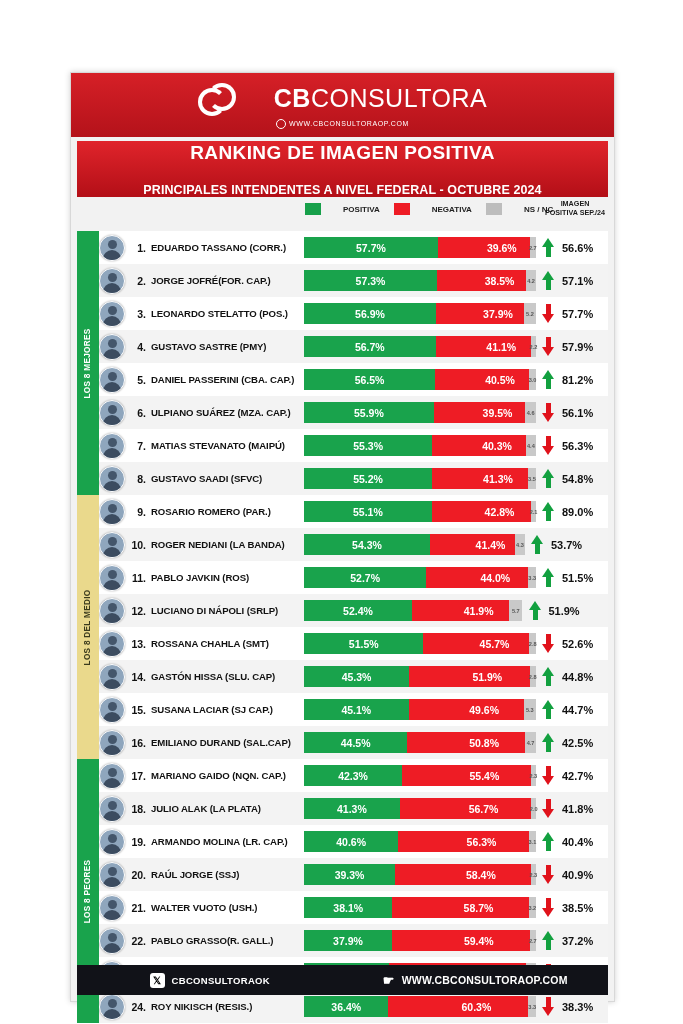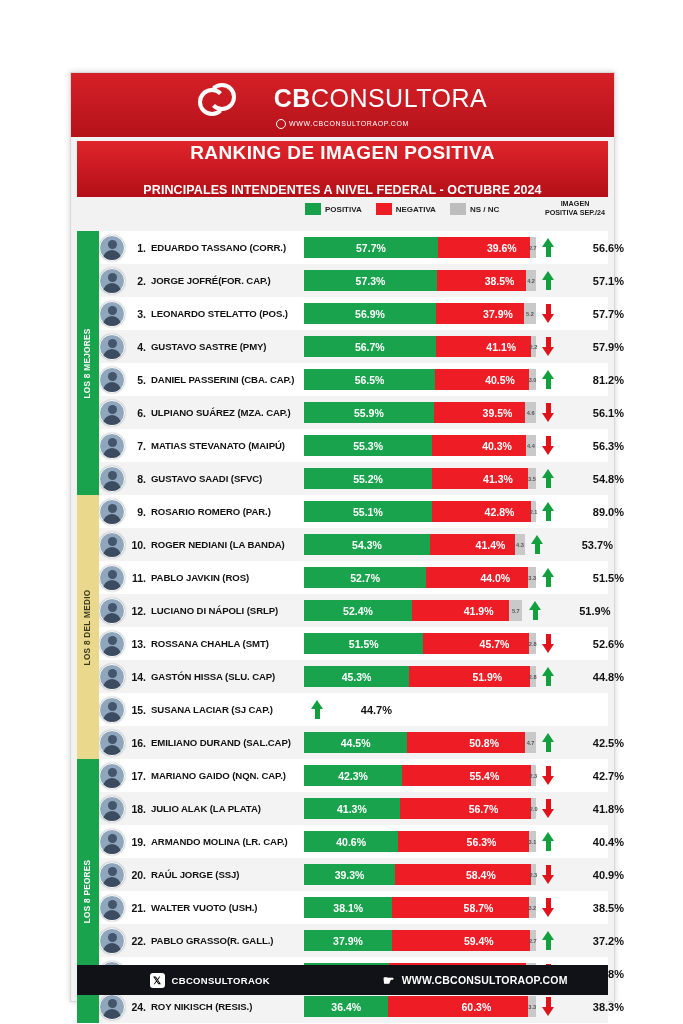--- a/index.html
+++ b/index.html
@@ -20,21 +20,21 @@
   .brandurl{color:#fff;font-size:7px;letter-spacing:.6px;margin-top:3px;display:flex;align-items:center;gap:3px;}
   .globe{width:8px;height:8px;border:1px solid #fff;border-radius:50%;display:inline-block;}
 
   .titlebar{position:relative;margin:4px 6px 0 6px;height:56px;background:linear-gradient(180deg,#e0242b 0%,#b30f17 100%);display:flex;flex-direction:column;align-items:center;justify-content:center;}
   .t1{color:#fff;font-size:19px;font-weight:bold;letter-spacing:.4px;}
   .t2{color:#fff;font-size:12.5px;font-weight:bold;margin-top:19px;letter-spacing:.1px;}
 
   
   .legendrow{position:relative;height:34px;margin:0 6px;display:flex;align-items:center;}
   .legend{position:absolute;left:228px;top:6px;display:flex;align-items:center;gap:14px;}
-  .lg{display:flex;align-items:center;gap:4px;font-size:8px;font-weight:bold;color:#222;}
+  .lg{display:flex;align-items:center;gap:22px;font-size:8px;font-weight:bold;color:#222;}
   .sw{width:16px;height:12px;display:inline-block;}
   .sw.pos{background:#17a04a;}
   .sw.neg{background:#ee1c25;}
   .sw.ns{background:#bdbdbd;}
   .imgcol{position:absolute;right:2px;top:2px;width:62px;text-align:center;font-size:7.2px;font-weight:bold;color:#1b1b1b;line-height:1.25;}
 
   
   .tbl{position:relative;margin:0 6px;}
   .row{position:relative;display:flex;align-items:center;height:33px;}
   .grpcol{width:22px;flex:0 0 22px;}
@@ -51,21 +51,21 @@
   .bar.neg{background:#ee1c25;padding-left:36px;}
   .bar.ns{background:#c9c9c9;color:#555;font-size:5.6px;}
   .arrowcell{width:26px;flex:0 0 26px;display:flex;align-items:center;justify-content:center;}
   .arr{width:13px;height:19px;position:relative;}
   .arr .stem{position:absolute;left:4px;width:5px;height:10px;}
   .arr .head{position:absolute;left:0;width:0;height:0;border-left:6.5px solid transparent;border-right:6.5px solid transparent;}
   .arr.up .stem{background:#12a03f;bottom:0;}
   .arr.up .head{top:0;border-bottom:9px solid #12a03f;}
   .arr.down .stem{background:#e0121b;top:0;}
   .arr.down .head{bottom:0;border-top:9px solid #e0121b;}
-  .prevcell{flex:0 0 62px;text-align:right;font-size:11px;font-weight:bold;color:#111;}
+  .prevcell{flex:0 0 62px;text-align:left;font-size:11px;font-weight:bold;color:#111;}
 
   
   .band{position:absolute;left:0;width:22px;display:flex;align-items:center;justify-content:center;}
   .band span{transform:rotate(-90deg);white-space:nowrap;font-size:8.2px;font-weight:bold;letter-spacing:.3px;}
   .band.b1{background:#19a34c;}
   .band.b1 span{color:#ffffff;}
   .band.b2{background:#ead98c;}
   .band.b2 span{color:#3b3b1d;}
   .band.b3{background:#19a34c;}
   .band.b3 span{color:#ffffff;}
@@ -480,20 +480,25 @@
           <div class="grpcol"></div>
           <div class="photo">
             <div class="avatar">
               <i class="head"></i>
               <i class="body"></i>
             </div>
           </div>
           <div class="namecell">
             <span class="rank">15.</span>
             <span class="pname">SUSANA LACIAR (SJ CAP.)</span>
+          </div>
+          <div class="bars">
+            <div class="bar pos" style="width:104.632px">45.1%</div>
+            <div class="bar neg" style="width:115.072px">49.6%</div>
+            <div class="bar ns" style="width:12.296px">5.3</div>
           </div>
           <div class="arrowcell">
             <span class="arr up">
               <i class="head"></i>
               <i class="stem"></i>
             </span>
           </div>
           <div class="prevcell">44.7%</div>
         </div>
         <div class="row rowbg-b">

